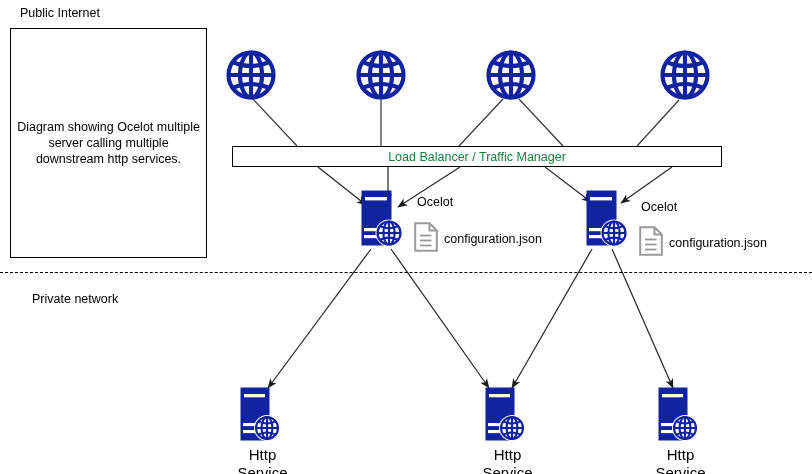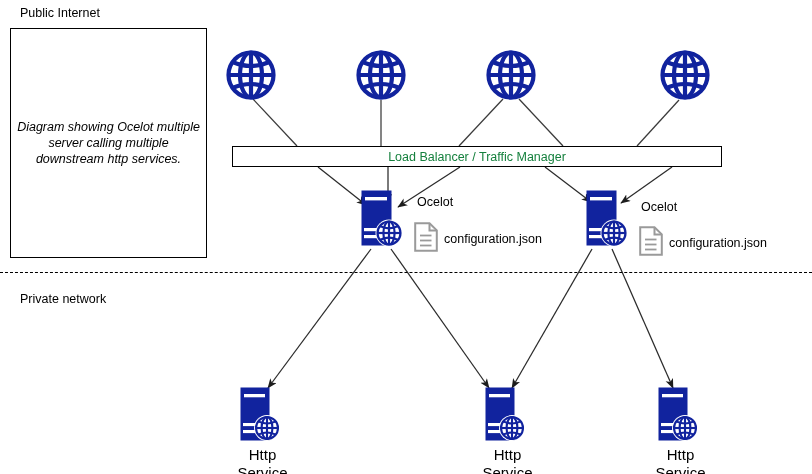--- a/index.html
+++ b/index.html
@@ -108,27 +108,27 @@
     <g stroke="#2b2b2b" stroke-width="1.25" fill="none">
       <line x1="371" y1="249" x2="268" y2="388" marker-end="url(#arrowhead)"></line>
       <line x1="391" y1="249" x2="489" y2="388" marker-end="url(#arrowhead)"></line>
       <line x1="592" y1="249" x2="512" y2="388" marker-end="url(#arrowhead)"></line>
       <line x1="612" y1="249" x2="673" y2="388" marker-end="url(#arrowhead)"></line>
     </g>
   </svg>
 
   <div class="lbl" style="left:20px; top:6px;">Public Internet</div>
 
-  <div class="zone-box" style="left:10px; top:28px; width:197px; height:230px;font-style:italic;">
+  <div class="zone-box" style="left:10px; top:28px; width:197px; height:230px;">
     <div class="zone-box-text">Diagram showing Ocelot multiple server calling multiple downstream http services.</div>
   </div>
 
   <div class="divider" style="top:272px;"></div>
 
-  <div class="lbl" style="left:20px; top:292px;">Private network</div>
+  <div class="lbl" style="left:32px; top:292px;">Private network</div>
 
 
   <div class="node" style="left:225px; top:49px;">
     <svg width="52" height="52" viewBox="0 0 52 52">
       <g stroke="#11239E" fill="none" stroke-width="4.2">
         <circle cx="26" cy="26" r="22.5"></circle>
         <line x1="26" y1="3.5" x2="26" y2="48.5"></line>
         <line x1="3.5" y1="26" x2="48.5" y2="26"></line>
         <ellipse cx="26" cy="26" rx="11" ry="22.5"></ellipse>
         <path d="M7.5 13 Q26 21 44.5 13"></path>

